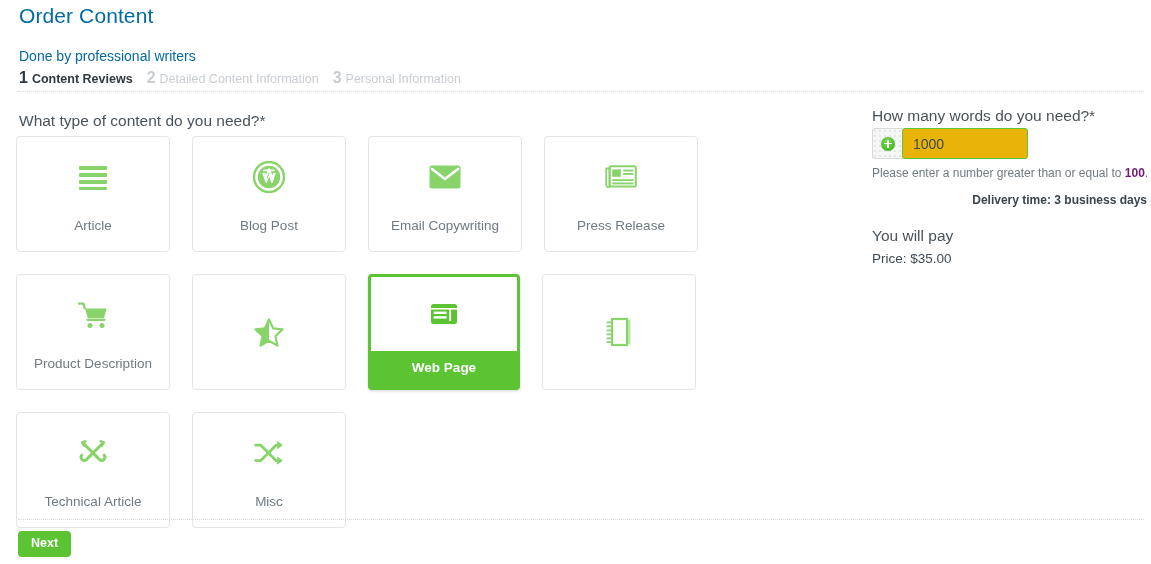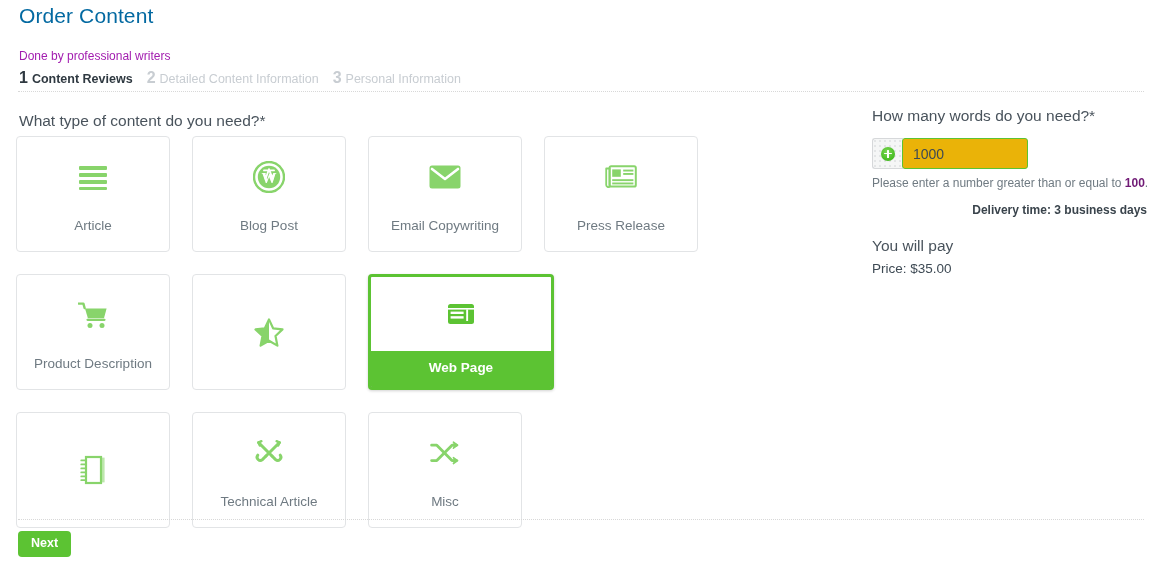--- a/index.html
+++ b/index.html
@@ -26,22 +26,22 @@
     font-size: 21px;
     font-weight: 400;
     color: #0369a1;
     letter-spacing: 0.1px;
     line-height: 26px;
   }
   .subtitle {
     position: absolute;
     left: 19px;
     top: 47px;
-    font-size: 12px;
-    color: #a21caf;
+    font-size: 14px;
+    color: #0369a1;
     line-height: 18px;
   }
 
   
   .steps {
     position: absolute;
     left: 19px;
     top: 70px;
     display: flex;
     align-items: baseline;
@@ -130,21 +130,21 @@
     color: #6f7a82;
     padding-bottom: 16px;
     line-height: 18px;
   }
 
   
   .card.selected {
     border: 3px solid #5cc333;
     background: #a3a3a3;
     box-shadow: 0 1px 3px rgba(0,0,0,0.18);
-    width: 186px;
+    width: 152px;
   }
   .card.selected .ico {
     background: #ffffff;
     color: #5cc333;
     margin: 0;
     width: 100%;
     height: 74px;
     flex: 0 0 74px;
   }
   .card.selected .cname {
@@ -179,21 +179,21 @@
   .right-col {
     position: absolute;
     left: 872px;
     top: 106px;
     width: 275px;
   }
   .right-label {
     font-size: 15.5px;
     color: #49535c;
     line-height: 20px;
-    margin: 0 0 12px 0;
+    margin: 0 0 2px 0;
   }
   .input-group {
     display: flex;
     align-items: stretch;
     height: 31px;
     margin-bottom: 6px;
   }
   .input-addon {
     width: 31px;
     border: 1px solid #d6d8da;

